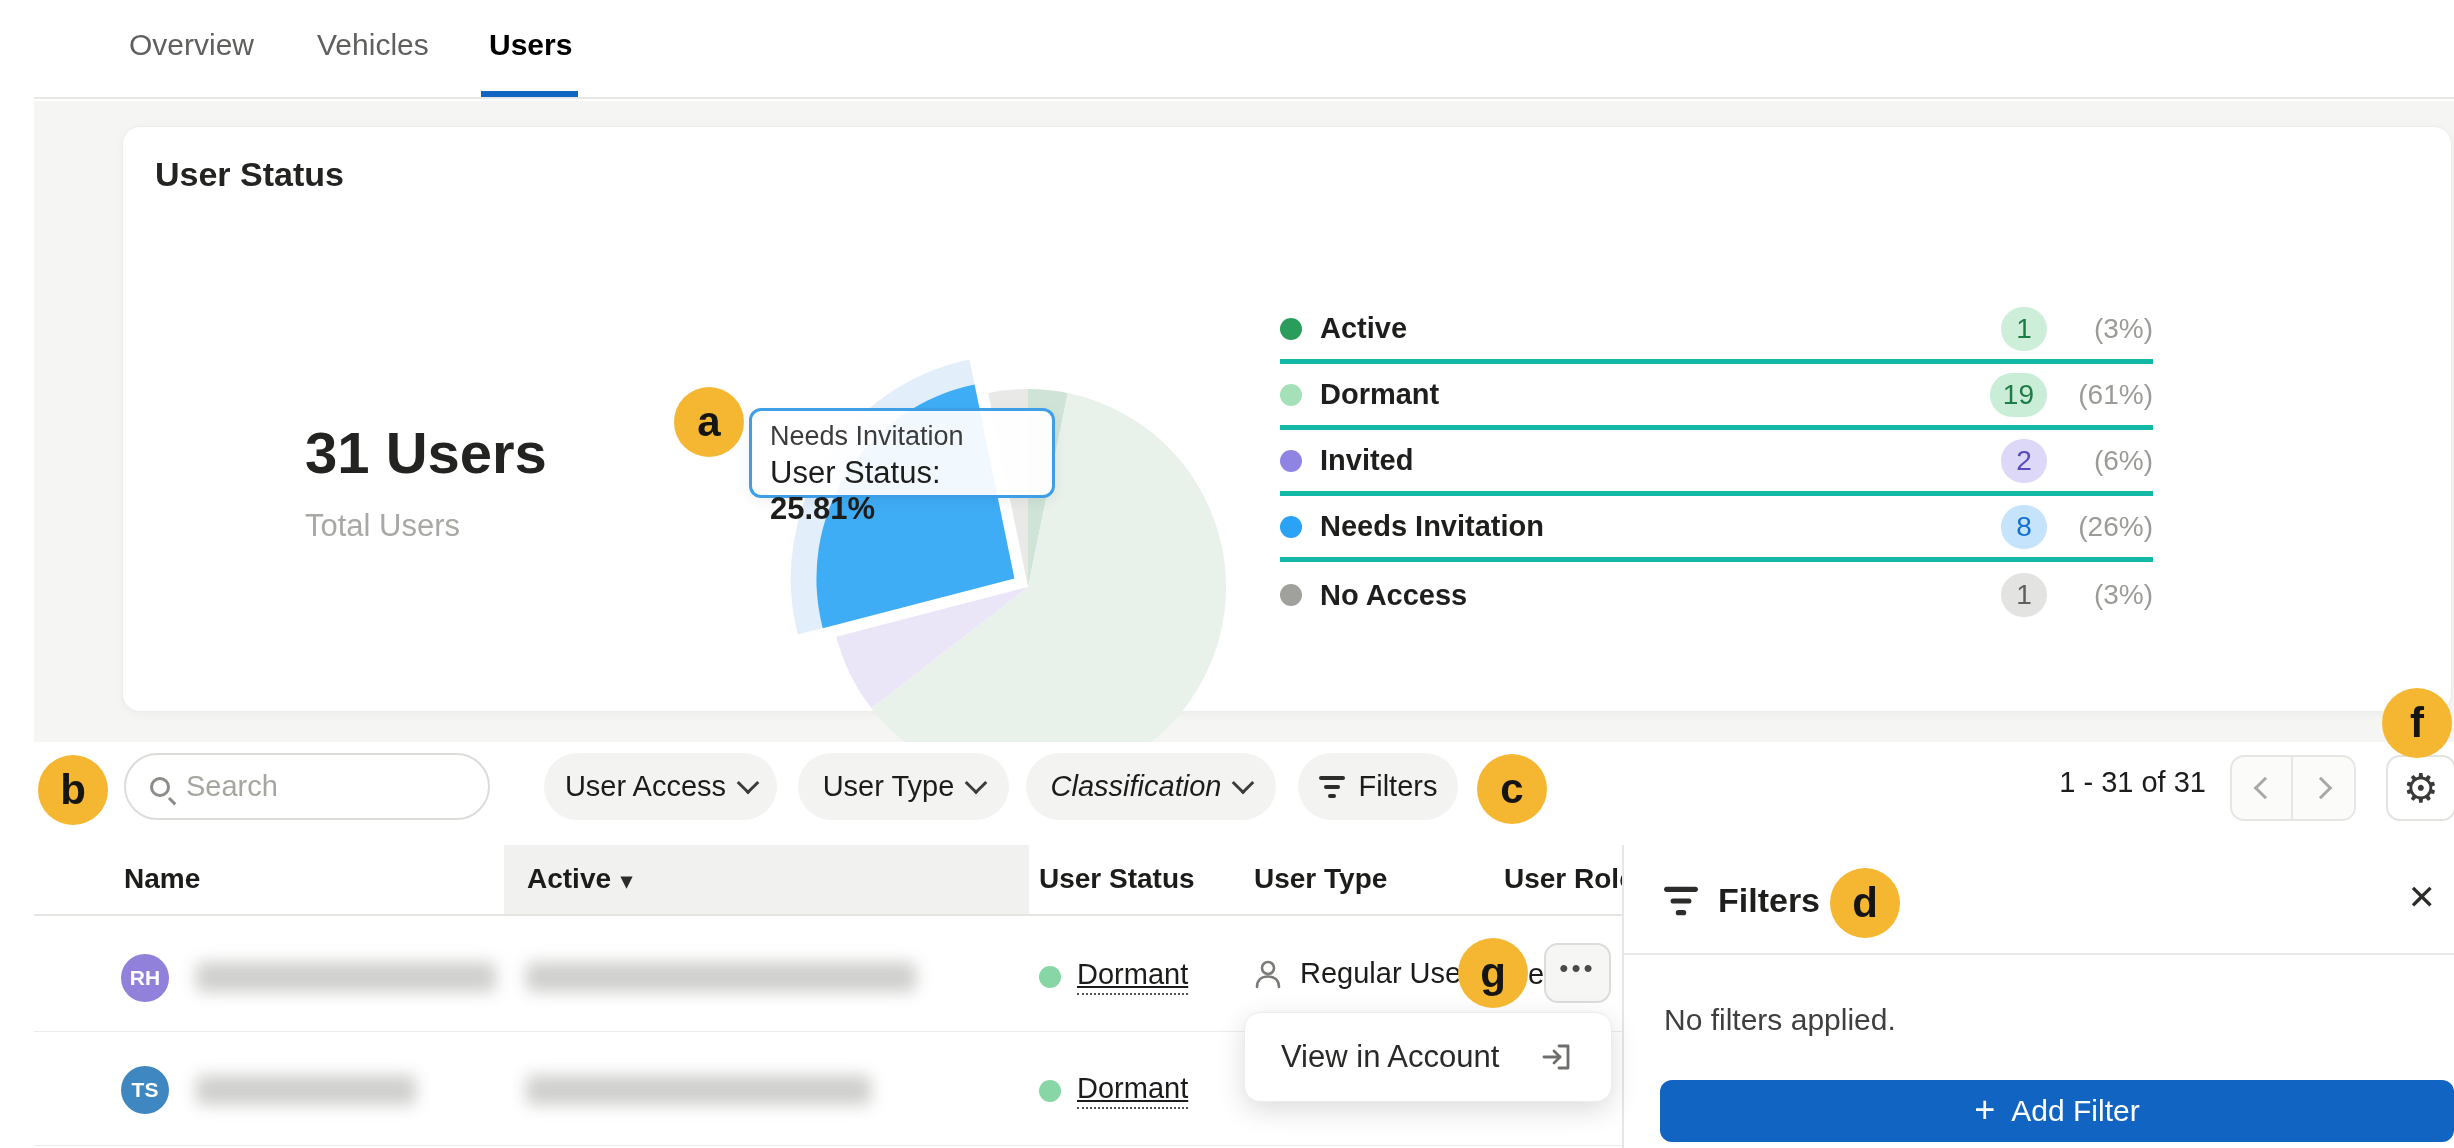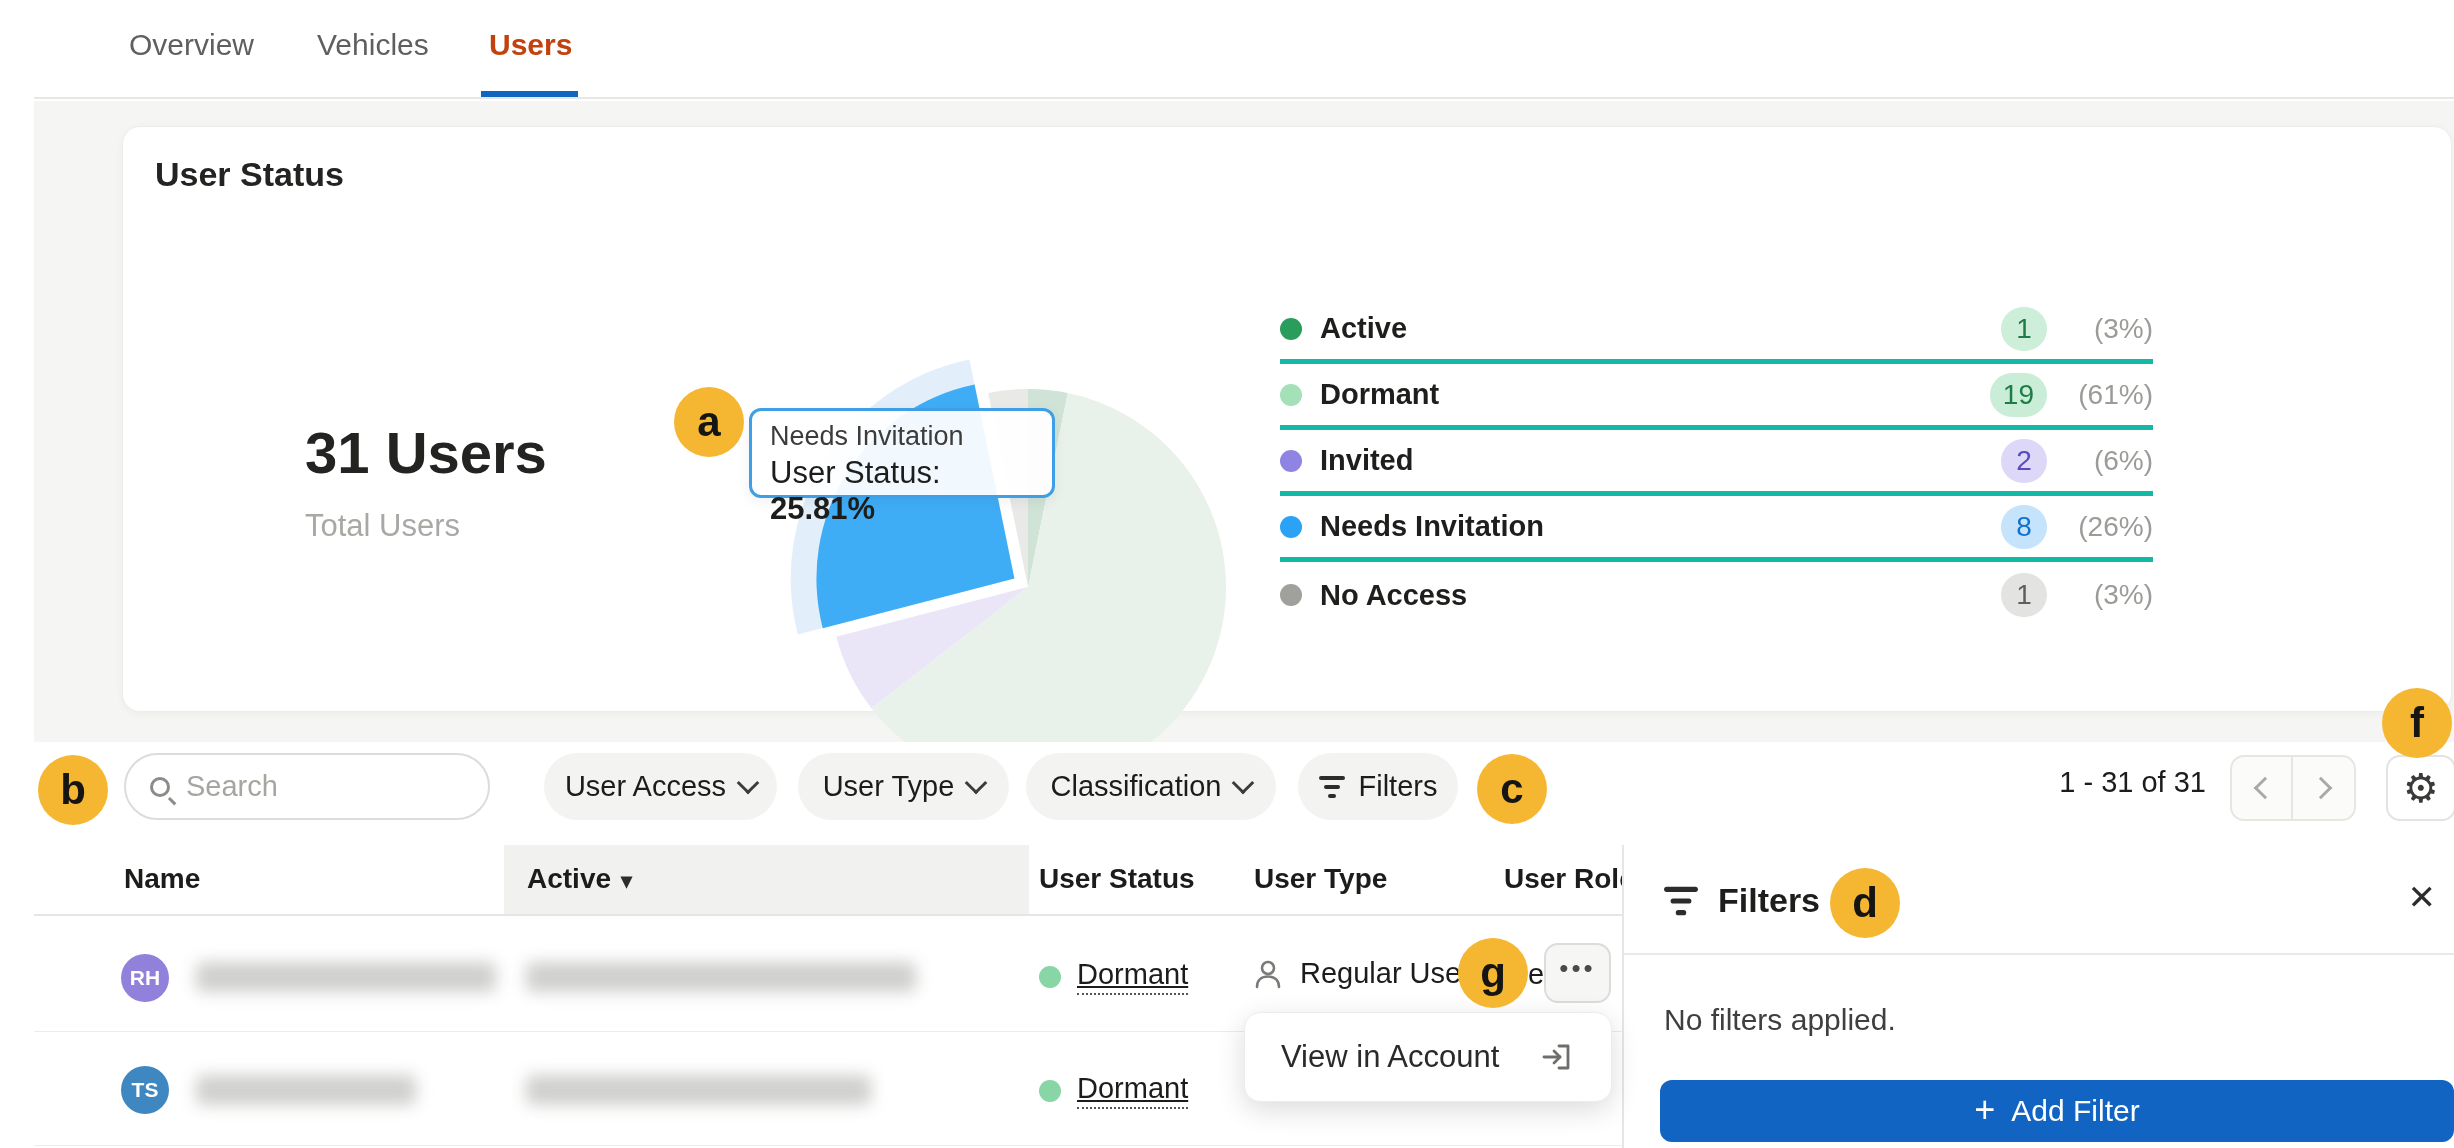--- a/index.html
+++ b/index.html
@@ -2,21 +2,21 @@
 <html><head>
 <meta charset="utf-8">
 <style>
   * { margin:0; padding:0; box-sizing:border-box; }
   body { font-family:"Liberation Sans", sans-serif; background:#fff; }
   .screen { position:relative; width:2454px; height:1148px; background:#fff; overflow:hidden;margin-left:34px; }
 
   
   .tabs-bar { position:absolute; left:0; top:0; width:2454px; height:99px; background:#fff; border-bottom:2px solid #e7e7e5; }
   .tab { position:absolute; top:28px; font-size:30px; color:#5f5f5d; font-weight:500; cursor:pointer; }
-  .tab.active { color:#c2410c; font-weight:700; }
+  .tab.active { color:#000000; font-weight:700; }
   .tab-underline { position:absolute; left:447px; top:91px; width:97px; height:6px; background:#1065c1; }
 
   
   .page-band { position:absolute; left:0; top:101px; width:2454px; height:641px; background:#f5f5f3; }
 
   
   .card { position:absolute; left:88px; top:126px; width:2330px; height:586px; background:#fff; border-radius:18px; border:1px solid #ededeb; box-shadow:0 2px 8px rgba(0,0,0,0.04); }
   .card-title { position:absolute; left:32px; top:28px; font-size:34px; font-weight:700; color:#232321; }
   .total-wrap { position:absolute; left:182px; top:292px; }
   .total-count { font-size:58px; font-weight:700; color:#232321; }
@@ -170,21 +170,21 @@
       <input class="search-input" type="text" placeholder="Search" style="">
     </div>
     <div class="chip" style="left:510px; width:233px;">
       <span>User Access</span>
       <span class="chev-down"></span>
     </div>
     <div class="chip" style="left:764px; width:211px;">
       <span>User Type</span>
       <span class="chev-down"></span>
     </div>
-    <div class="chip" style="left:992px; width:250px;">
+    <div class="chip" style="left:992px; width:250px;font-style:italic;">
       <span>Classification</span>
       <span class="chev-down"></span>
     </div>
     <div class="chip" style="left:1264px; width:160px;">
       <span class="funnel">
           <i></i>
           <i></i>
           <i></i>
         </span>
       <span>Filters</span>

